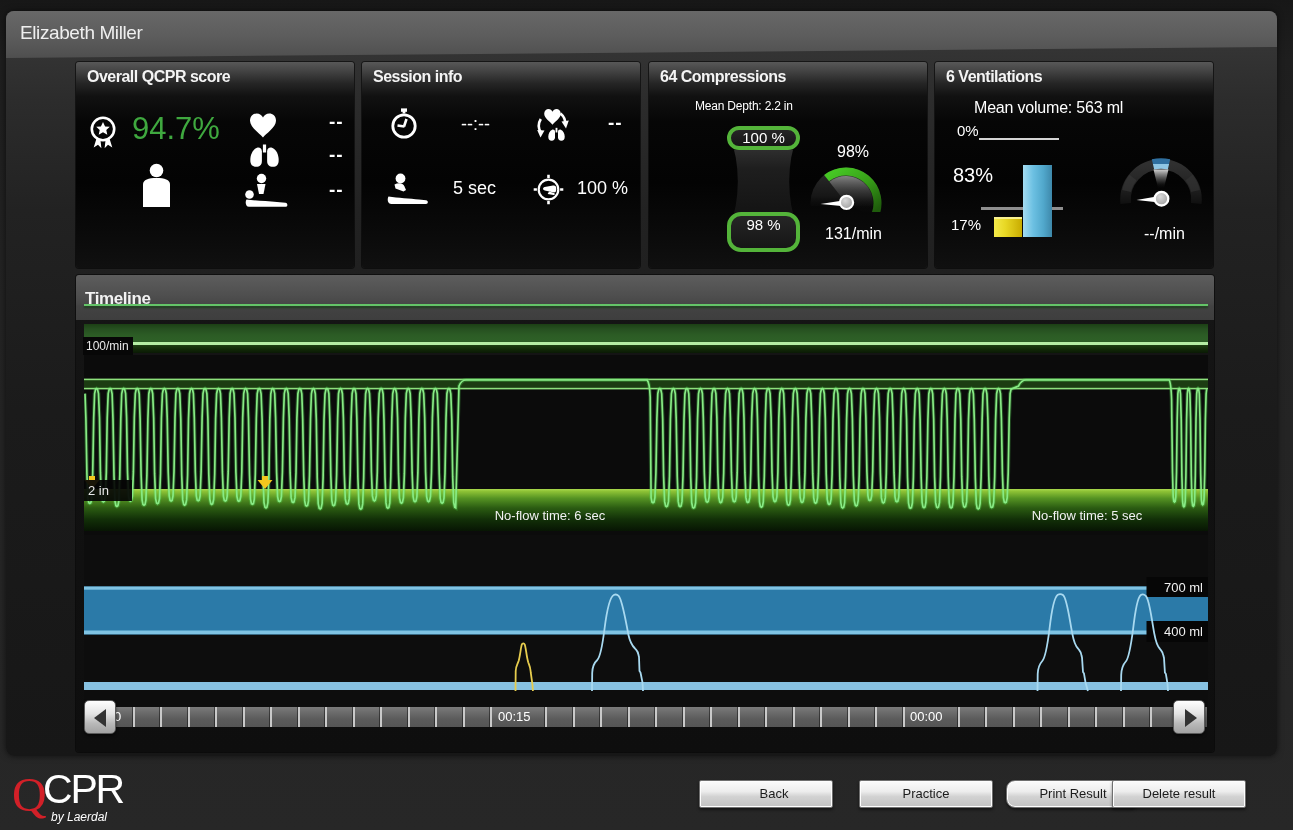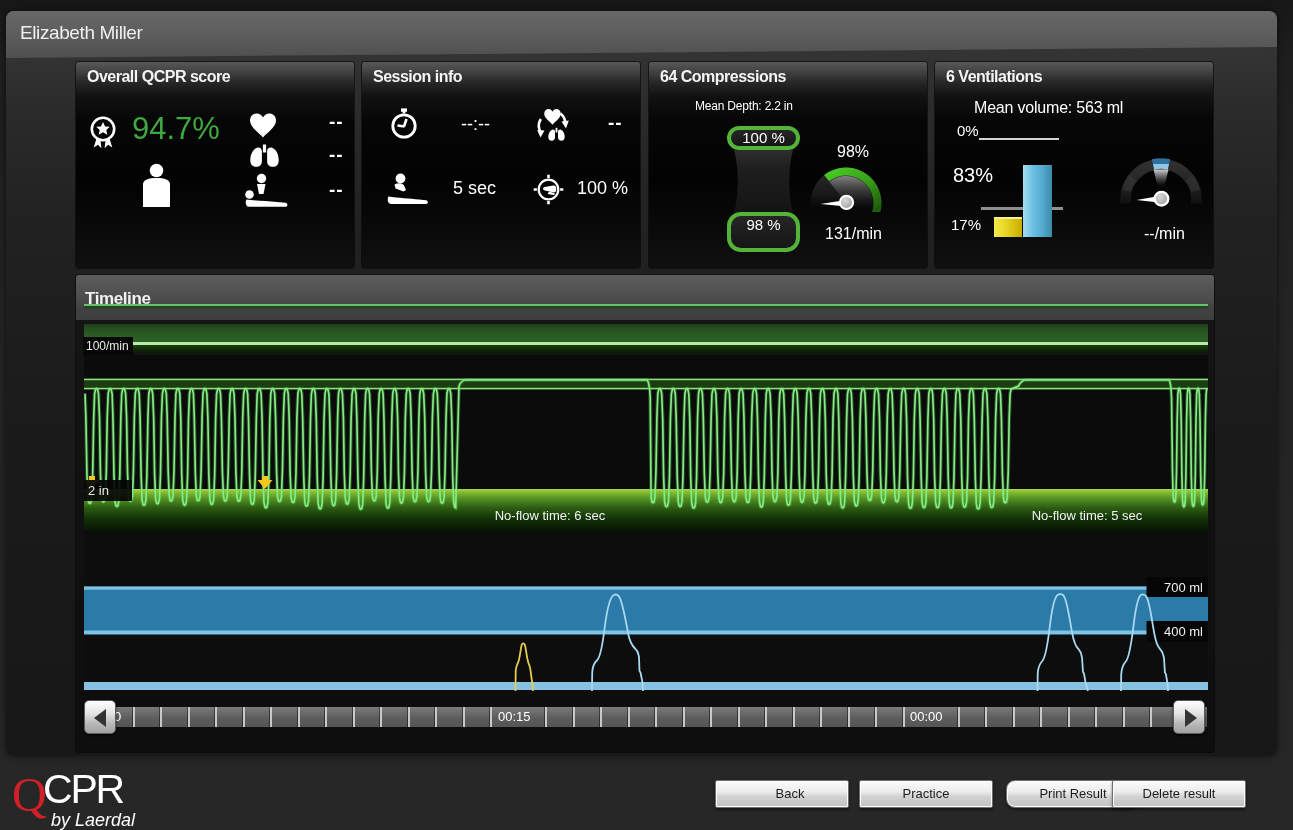--- a/index.html
+++ b/index.html
@@ -302,20 +302,20 @@
         <path d="M16,3 L16,21 L4,12 Z" fill="#333"></path>
       </svg>
     </div>
  <div class="sbtn" style="left:1097px;">
       <svg width="22" height="24">
         <path d="M6,3 L6,21 L18,12 Z" fill="#333"></path>
       </svg>
     </div>
 </div>
 
-<div class="btn" style="left:715px;padding-left:16px;">Back</div>
+<div class="btn" style="left:699px;padding-left:16px;">Back</div>
 <div class="btn" style="left:859px;">Practice</div>
 <div class="btn" style="left:1006px;border-radius:9px;">Print Result</div>
 <div class="btn" style="left:1112px;">Delete result</div>
 <div style="position:absolute;left:0;top:760px;width:200px;height:70px;">
  <span style="position:absolute;left:12px;top:11px;font-family:'Liberation Serif',serif;font-size:48px;line-height:1;color:#d22028;">Q</span>
  <span style="position:absolute;left:43px;top:9px;font-family:'Liberation Sans',sans-serif;font-size:41px;line-height:1;color:#fff;letter-spacing:-2.2px;">CPR</span>
- <span style="position:absolute;left:51px;top:50px;font-style:italic;font-size:18px;color:#fff;">by Laerdal</span>
+ <span style="position:absolute;left:51px;top:50px;font-style:italic;font-size:12px;color:#fff;">by Laerdal</span>
 </div>
 </body></html>

